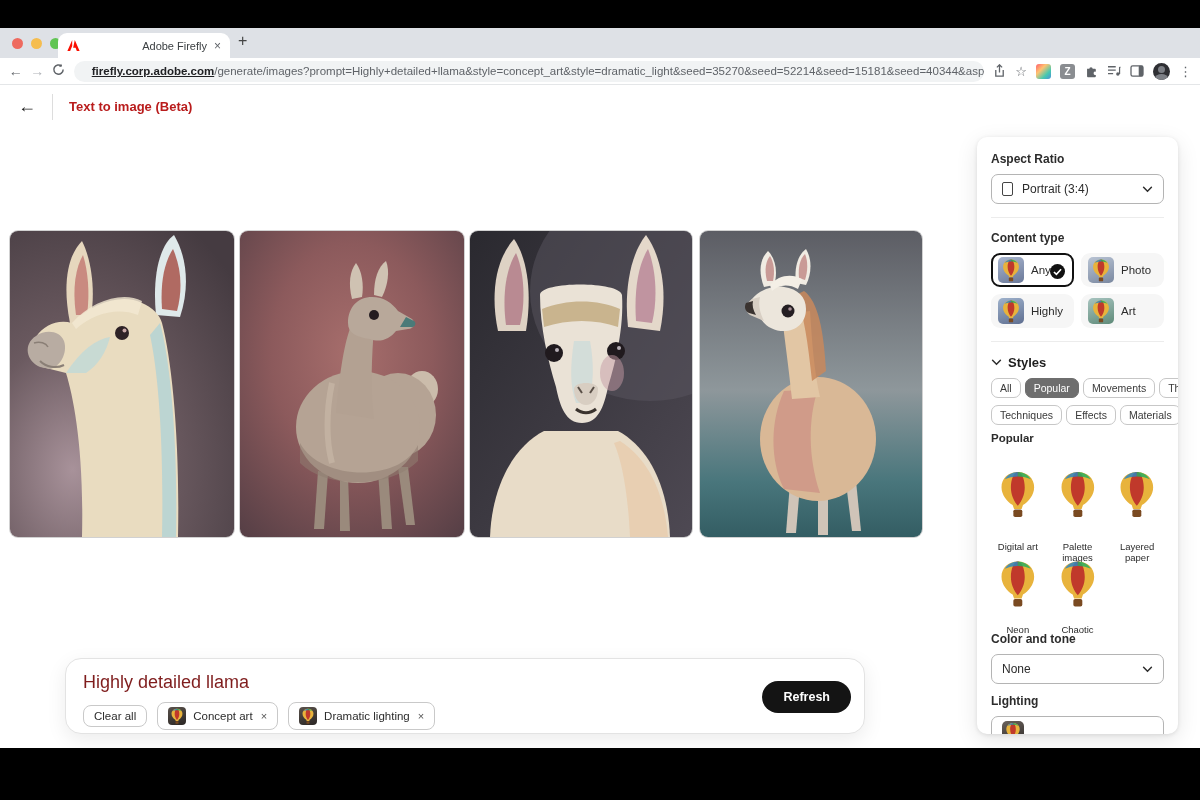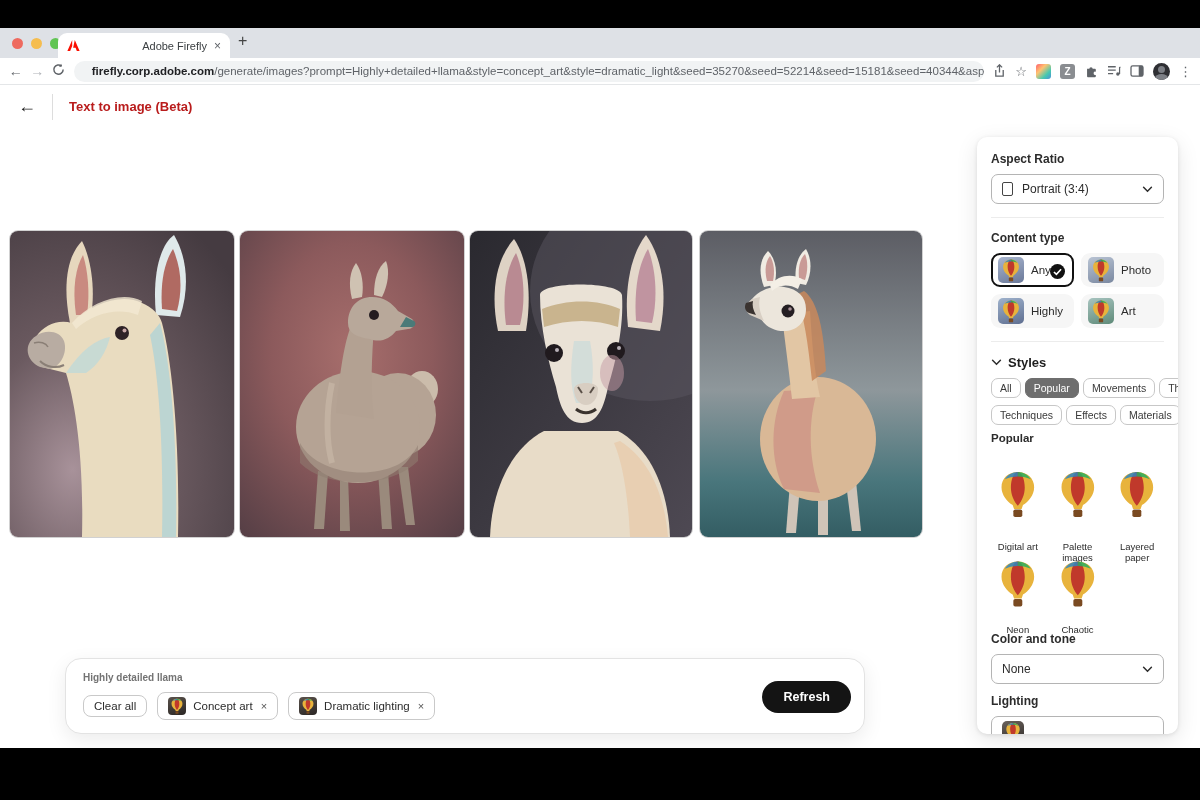--- a/index.html
+++ b/index.html
@@ -19,21 +19,21 @@
   .tab-close { color:#5f6368; font-size:12px; cursor:default; }
   .newtab { position:absolute; left:238px; top:4px; font-size:16px; color:#444; }
 
   
   .toolbar { position:relative; height:27px; background:#fff; border-bottom:1px solid #e4e6e8;
              display:flex; align-items:center; }
   .navbtn { color:#5f6368; font-size:14px; width:22px; text-align:center; }
   .navbtn.back { margin-left:5px; }
   .urlbar { width:928px; height:21px; margin-left:4px; background:#f1f3f4; border-radius:11px;
             display:flex; align-items:center; gap:7px; padding:0 11px; font-size:11.5px; overflow:hidden; white-space:nowrap; }
-  .url-domain { color:#202124; font-weight:bold; }
+  .url-domain { color:#202124; font-weight:bold;text-decoration:underline; }
   .url-path { color:#5f6368; }
   .tb-ico { margin-left:9px; display:flex; align-items:center; color:#5f6368; }
   .star { font-size:13px; }
   .sq { width:15px; height:15px; border-radius:3px; }
   .sq-rainbow { background:linear-gradient(135deg,#ff5f6d 0%,#ffc371 35%,#47c9af 70%,#4a90d9 100%); }
   .sq-z { background:#8a8d91; color:#fff; font-size:10px; font-weight:bold; display:flex; align-items:center; justify-content:center; }
   .avatar { width:17px; height:17px; border-radius:50%; background:#2e2f33; position:relative; overflow:hidden; }
   .avatar::before { content:""; position:absolute; left:5px; top:3px; width:7px; height:7px; border-radius:50%; background:#7c7f85; }
   .avatar::after { content:""; position:absolute; left:2px; top:11px; width:13px; height:8px; border-radius:50%; background:#7c7f85; }
   .dots { font-size:13px; margin:0 8px 0 9px; color:#5f6368; }
@@ -80,21 +80,21 @@
   .pop-item { text-align:center; }
   .pthumb { width:60px; height:60px; border-radius:8px; margin:0 auto; overflow:hidden; }
   .pthumb svg { display:block; width:100%; height:100%; }
   .pop-item .plabel { display:block; font-size:9.5px; color:#2c2c2c; margin-top:6px; }
   .mt10 { margin-top:10px; }
 
   
   .promptbar { position:absolute; left:65px; top:630px; width:800px; height:76px; background:#fff;
                border:1px solid #e3e3e3; border-radius:16px; box-shadow:0 6px 20px rgba(0,0,0,.08);
                padding:13px 17px; }
-  .prompt-text { font-size:10px; font-weight:bold; color:#737373; }
+  .prompt-text { font-size:18px; font-weight:normal; color:#7f1d1d; }
   .pchips { display:flex; align-items:center; gap:10px; margin-top:9px; }
   .pchip { display:flex; align-items:center; gap:7px; border:1px solid #c9c9c9; border-radius:8px;
            padding:4px 10px; font-size:11.5px; color:#2c2c2c; background:#fff; }
   .pchip .x { color:#555; font-size:11px; margin-left:1px; }
   .refresh { position:absolute; right:13px; top:22px; background:#141414; color:#fff; border:none;
              border-radius:17px; padding:9px 21px; font-size:12.5px; font-weight:bold; }
 </style>
 </head>
 <body>
 

